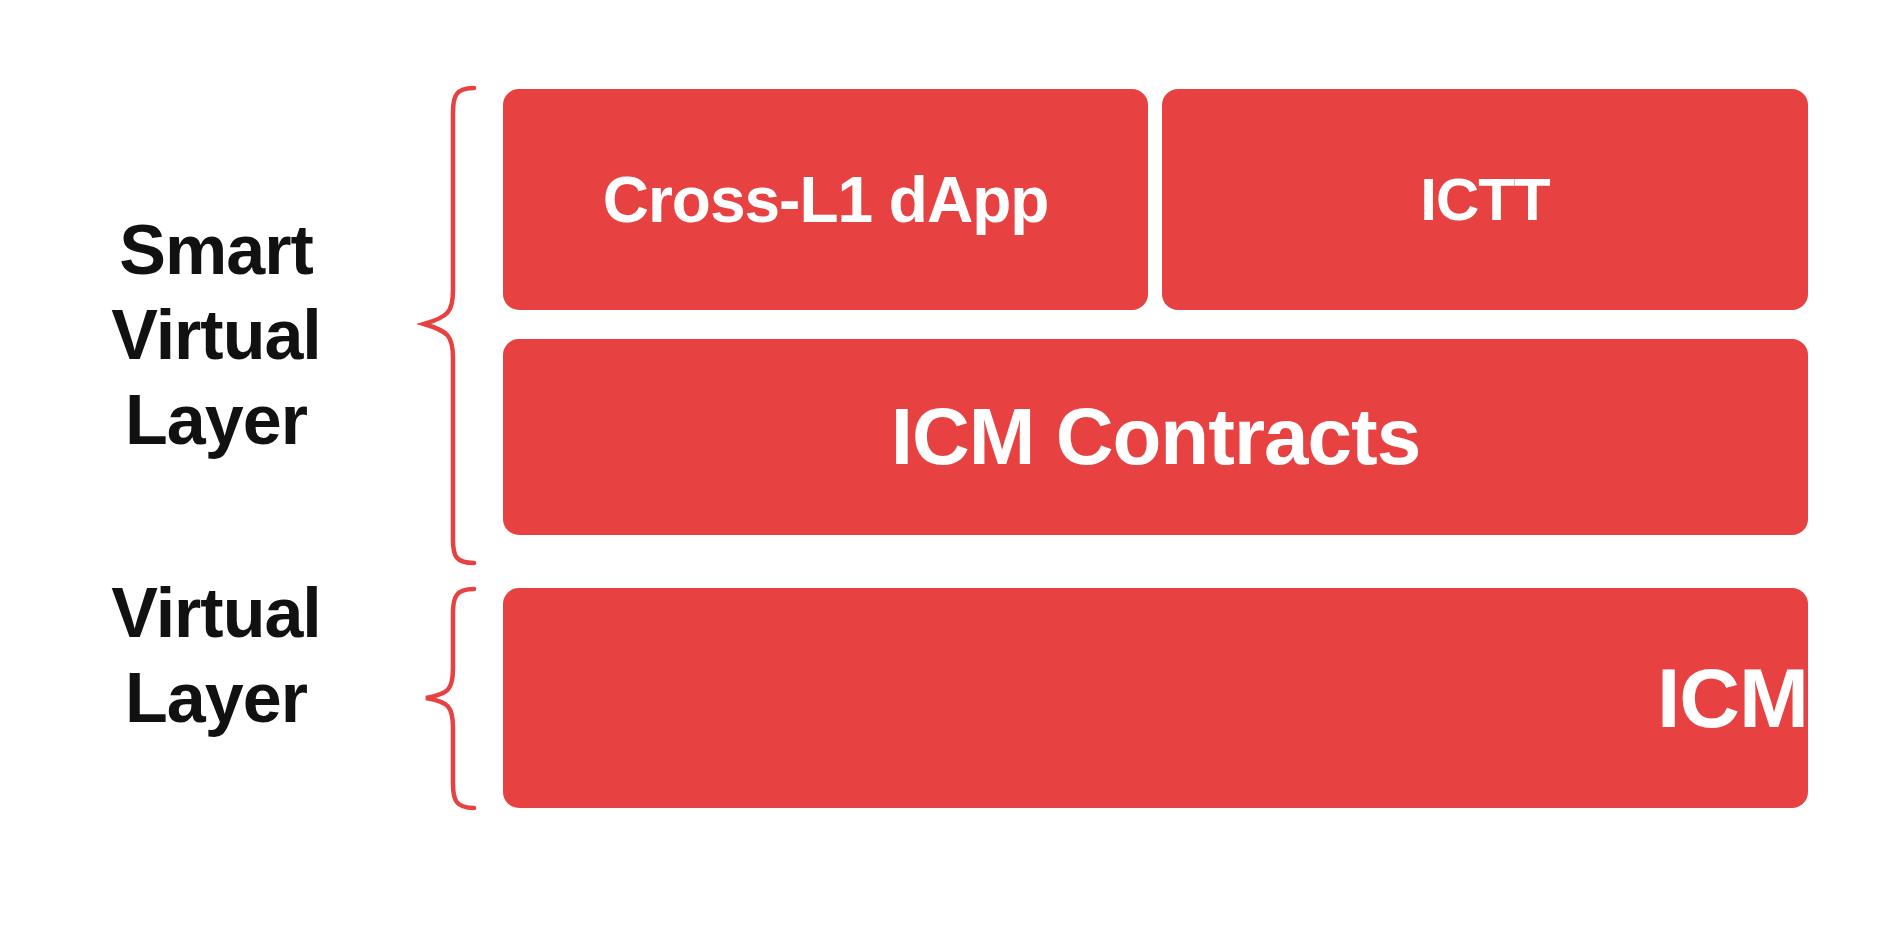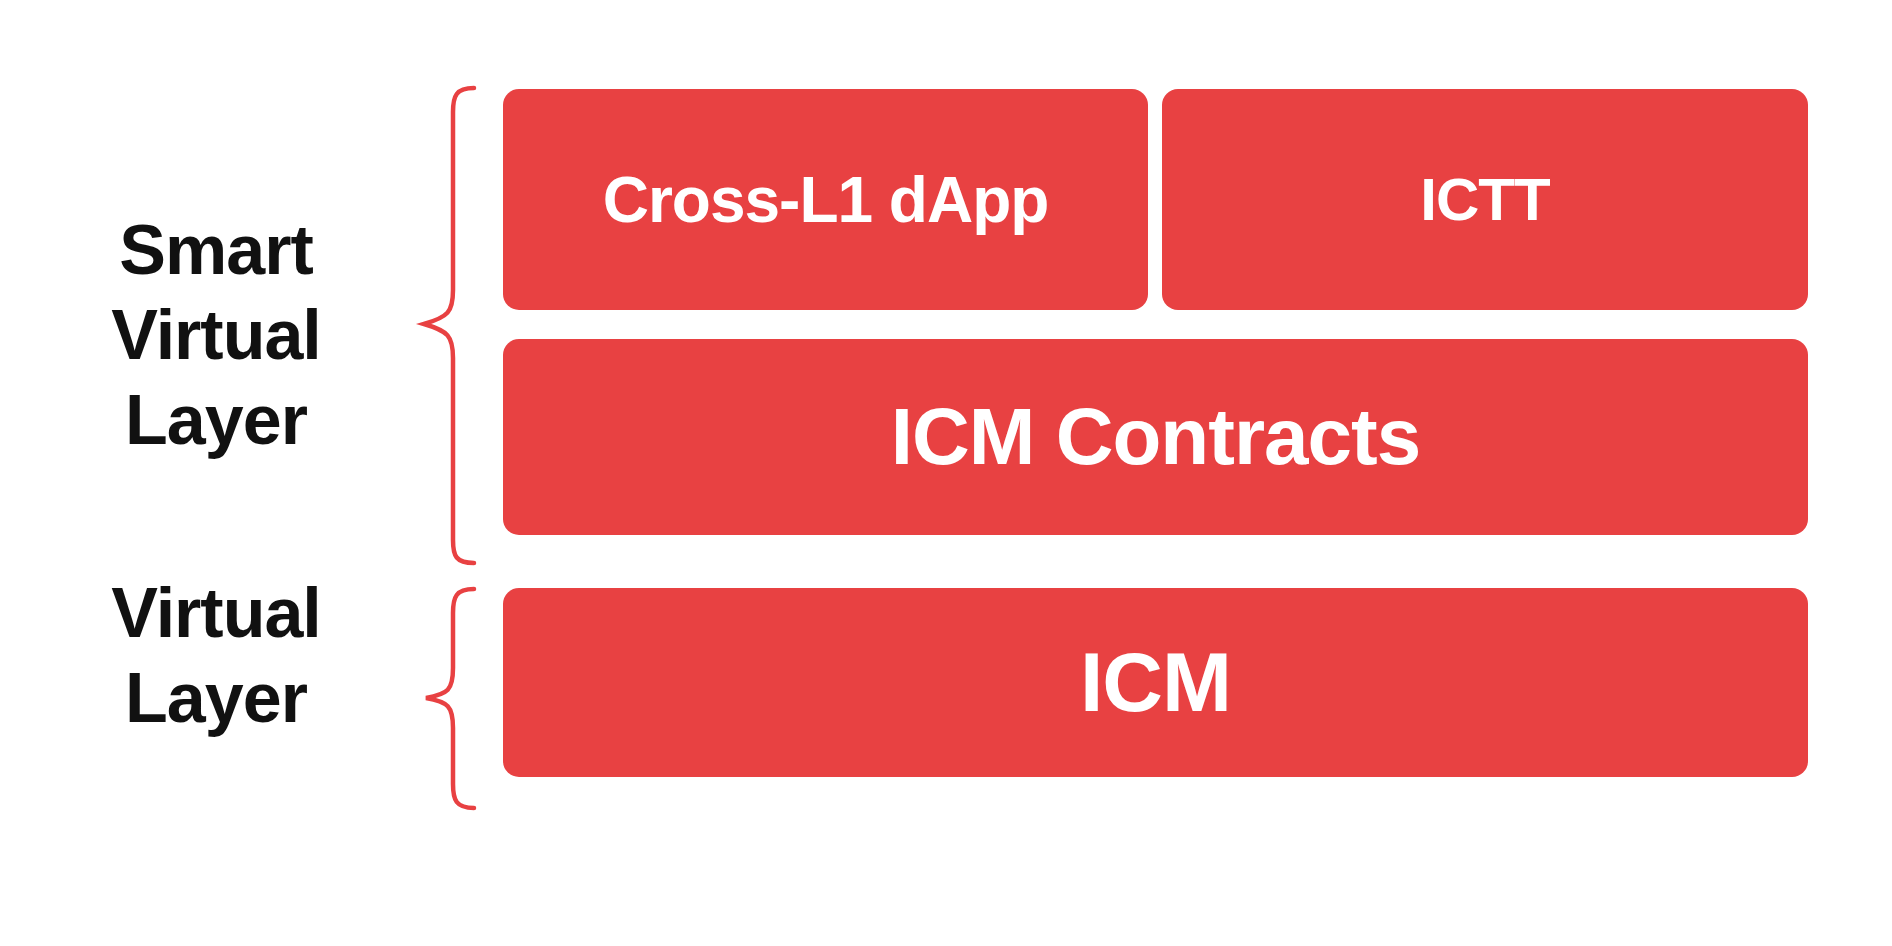--- a/index.html
+++ b/index.html
@@ -39,21 +39,21 @@
     display: flex;
     align-items: center;
     justify-content: center;
     color: var(--box-text, #ffffff);
     font-weight: 700;
     letter-spacing: -1px;
   }
   #box-cross-l1-dapp { left: 503px;  top: 89px;  width: 645px;  height: 221px; font-size: 64px; }
   #box-ictt          { left: 1162px; top: 89px;  width: 646px;  height: 221px; font-size: 60px; }
   #box-icm-contracts { left: 503px;  top: 339px; width: 1305px; height: 196px; font-size: 80px; }
-  #box-icm           { left: 503px;  top: 588px; width: 1305px; height: 189px; font-size: 84px; }
+  #box-icm           { left: 503px;  top: 588px; width: 1305px; height: 220px; font-size: 84px; justify-content: flex-end; }
 
   
   svg.braces {
     position: absolute;
     left: 0;
     top: 0;
     pointer-events: none;
   }
 </style>
 </head>

